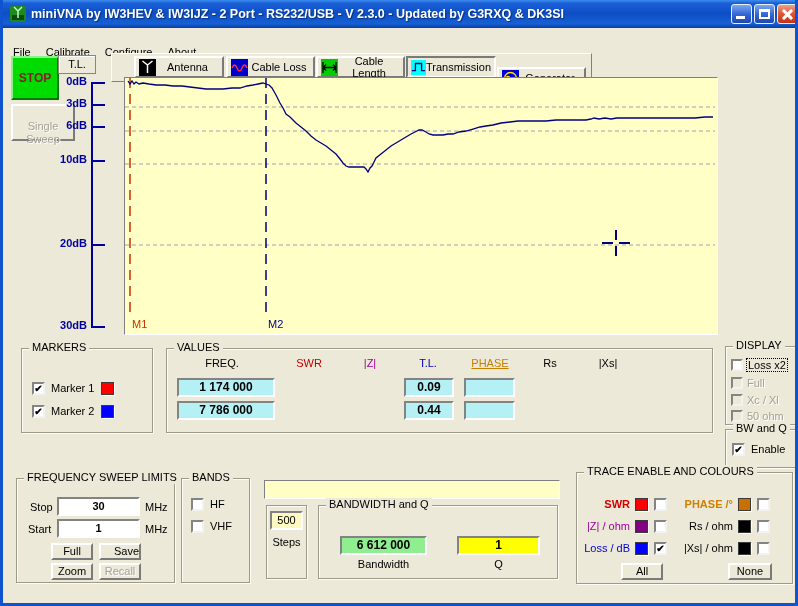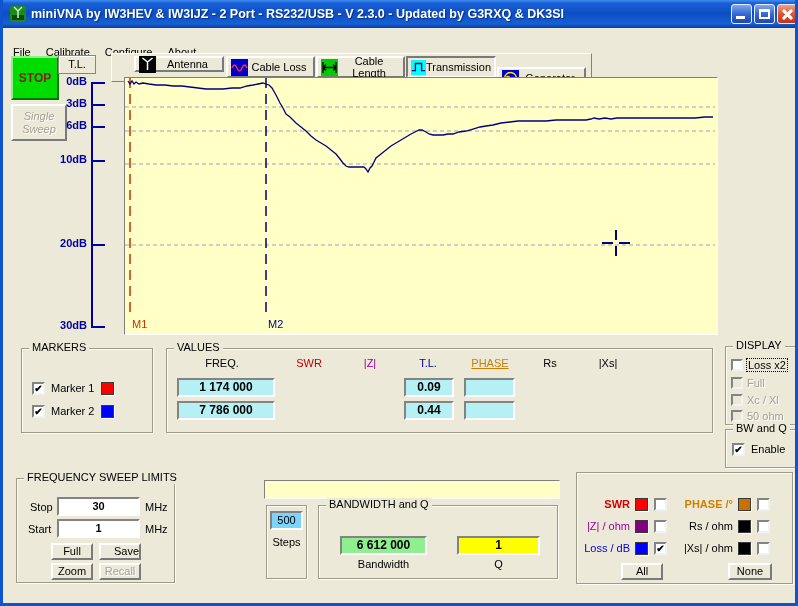--- a/index.html
+++ b/index.html
@@ -67,21 +67,21 @@
   </div>
 
   <div class="menubar">
     <span class="menu-item">File</span>
     <span class="menu-item">Calibrate</span>
     <span class="menu-item">Configure</span>
     <span class="menu-item">About</span>
   </div>
 
   <div class="abs raised btn" style="left:8px;top:56px;width:48px;height:44px;background:#00DC00;border-color:#8CF08C #007800 #007800 #8CF08C;color:#802020;font-weight:bold;font-size:12px;line-height:40px;">STOP</div>
-  <div class="abs raised btn distext" style="left:8px;top:104px;width:56px;height:37px;padding-top:4px;font-style:italic;">Single Sweep</div>
+  <div class="abs raised btn distext" style="left:8px;top:104px;width:64px;height:37px;padding-top:14px;">Single Sweep</div>
 
   <div class="abs" style="left:55px;top:55px;width:36px;height:17px;border:1px solid #8A8675;box-shadow:inset 1px 1px 0 #FFF;text-align:center;line-height:16px;">T.L.</div>
 
   <div class="abs" style="left:40px;top:0;width:70px;height:606px;">
       <div class="axis-label" style="top: 75px;">0dB</div>
       <div class="axis-tick" style="top: 82px;"></div>
       <div class="axis-label" style="top: 97px;">3dB</div>
       <div class="axis-tick" style="top: 104px;"></div>
       <div class="axis-label" style="top: 119px;">6dB</div>
       <div class="axis-tick" style="top: 126px;"></div>
@@ -89,21 +89,21 @@
       <div class="axis-tick" style="top: 160px;"></div>
       <div class="axis-label" style="top: 237px;">20dB</div>
       <div class="axis-tick" style="top: 244px;"></div>
       <div class="axis-label" style="top: 319px;">30dB</div>
       <div class="axis-tick" style="top: 326px;"></div>
     </div>
   <div class="abs" style="left:88px;top:83px;width:2px;height:244px;background:#0000A0;"></div>
 
 
   <div class="abs" style="left:108px;top:53px;width:479px;height:27px;border:1px solid;border-color:#FFF #808080 #808080 #FFF;background:#ECE9D8;">
-    <div class="abs raised toolbtn" style="left:22px;top:2px;width:90px;height:16px;">
+    <div class="abs raised toolbtn" style="left:22px;top:2px;width:90px;height:22px;">
       <svg width="17" height="17" viewBox="0 0 17 17">
           <rect width="17" height="17" fill="#000"></rect>
           <path d="M8.5 14 V6 M8.5 6 L3.5 2 M8.5 6 L13.5 2" stroke="#fff" stroke-width="1.5" fill="none"></path>
         </svg>
       <span class="tlabel">Antenna</span>
     </div>
     <div class="abs raised toolbtn" style="left:114px;top:2px;width:89px;height:22px;">
       <svg width="17" height="17" viewBox="0 0 17 17">
           <rect width="17" height="17" fill="#0000CC"></rect>
           <path d="M1 9 Q3.5 3 6 9 T11 9 T16 9" stroke="#FF3030" stroke-width="1.5" fill="none"></path>
@@ -206,37 +206,45 @@
     <span class="abs" style="left:128px;top:22px;">MHz</span>
     <span class="abs" style="left:11px;top:44px;">Start</span>
     <div class="abs sunken" style="left:40px;top:40px;width:83px;height:19px;background:#fff;text-align:center;font-weight:bold;line-height:14px;">1</div>
     <span class="abs" style="left:128px;top:44px;">MHz</span>
     <div class="abs raised btn" style="left:34px;top:64px;width:42px;height:17px;">Full</div>
     <div class="abs raised btn" style="left:82px;top:64px;width:42px;height:17px;text-align:right;">Save</div>
     <div class="abs raised btn" style="left:34px;top:84px;width:42px;height:17px;">Zoom</div>
     <div class="abs raised btn distext" style="left:82px;top:84px;width:42px;height:17px;">Recall</div>
   </div>
 
+  <div class="grp" style="left:178px;top:478px;width:69px;height:105px;">
+    <span class="grp-title">BANDS</span>
+    <div class="abs cb" style="left:9px;top:19px;"></div>
+    <span class="abs" style="left:28px;top:19px;">HF</span>
+    <div class="abs cb" style="left:9px;top:41px;"></div>
+    <span class="abs" style="left:28px;top:41px;">VHF</span>
+  </div>
 
   <div class="abs" style="left:261px;top:480px;width:294px;height:17px;background:#FFFFC6;border:1px solid;border-color:#808080 #FFF #FFF #808080;"></div>
 
   <div class="grp" style="left:263px;top:505px;width:41px;height:74px;">
-    <div class="abs sunken" style="left:3px;top:5px;width:33px;height:19px;background:#7dd3fc;text-align:center;line-height:14px;">500</div>
+    <div class="abs sunken" style="left:3px;top:5px;width:33px;height:19px;background:#fef9c3;text-align:center;line-height:14px;">500</div>
     <div class="abs" style="left:0;top:30px;width:39px;text-align:center;">Steps</div>
   </div>
 
   <div class="grp" style="left:315px;top:505px;width:240px;height:74px;">
     <span class="grp-title">BANDWIDTH and Q</span>
     <div class="abs sunken" style="left: 21px; top: 30px; width: 87px; height: 19px; font-weight: bold; font-size: 12px; text-align: center; line-height: 14px; background-color: rgb(144, 238, 144);">6 612 000</div>
     <div class="abs" style="left:21px;top:52px;width:87px;text-align:center;">Bandwidth</div>
     <div class="abs sunken" style="left: 138px; top: 30px; width: 83px; height: 19px; font-weight: bold; font-size: 12px; text-align: center; line-height: 14px; background-color: rgb(255, 255, 0);">1</div>
     <div class="abs" style="left:138px;top:52px;width:83px;text-align:center;">Q</div>
   </div>
 
   <div class="grp" style="left:573px;top:472px;width:217px;height:112px;">
+    <span class="grp-title">TRACE ENABLE AND COLOURS</span>
 
     <div class="abs" style="left: 0px; top: 25px; width: 53px; text-align: right; font-weight: bold; color: rgb(212, 0, 0);">SWR</div>
     <div class="abs swatch" style="left: 58px; top: 25px; background-color: rgb(255, 0, 0);"></div>
     <div class="abs cb" style="left:77px;top:25px;"></div>
     <div class="abs" style="left: 95px; top: 25px; width: 61px; text-align: right; font-weight: bold; color: rgb(208, 128, 0);">PHASE /°</div>
     <div class="abs swatch" style="left: 161px; top: 25px; background-color: rgb(200, 112, 0);"></div>
     <div class="abs cb" style="left:180px;top:25px;"></div>
 
     <div class="abs" style="left: 0px; top: 47px; width: 53px; text-align: right; color: rgb(160, 0, 160);">|Z| / ohm</div>
     <div class="abs swatch" style="left: 58px; top: 47px; background-color: rgb(128, 0, 128);"></div>

